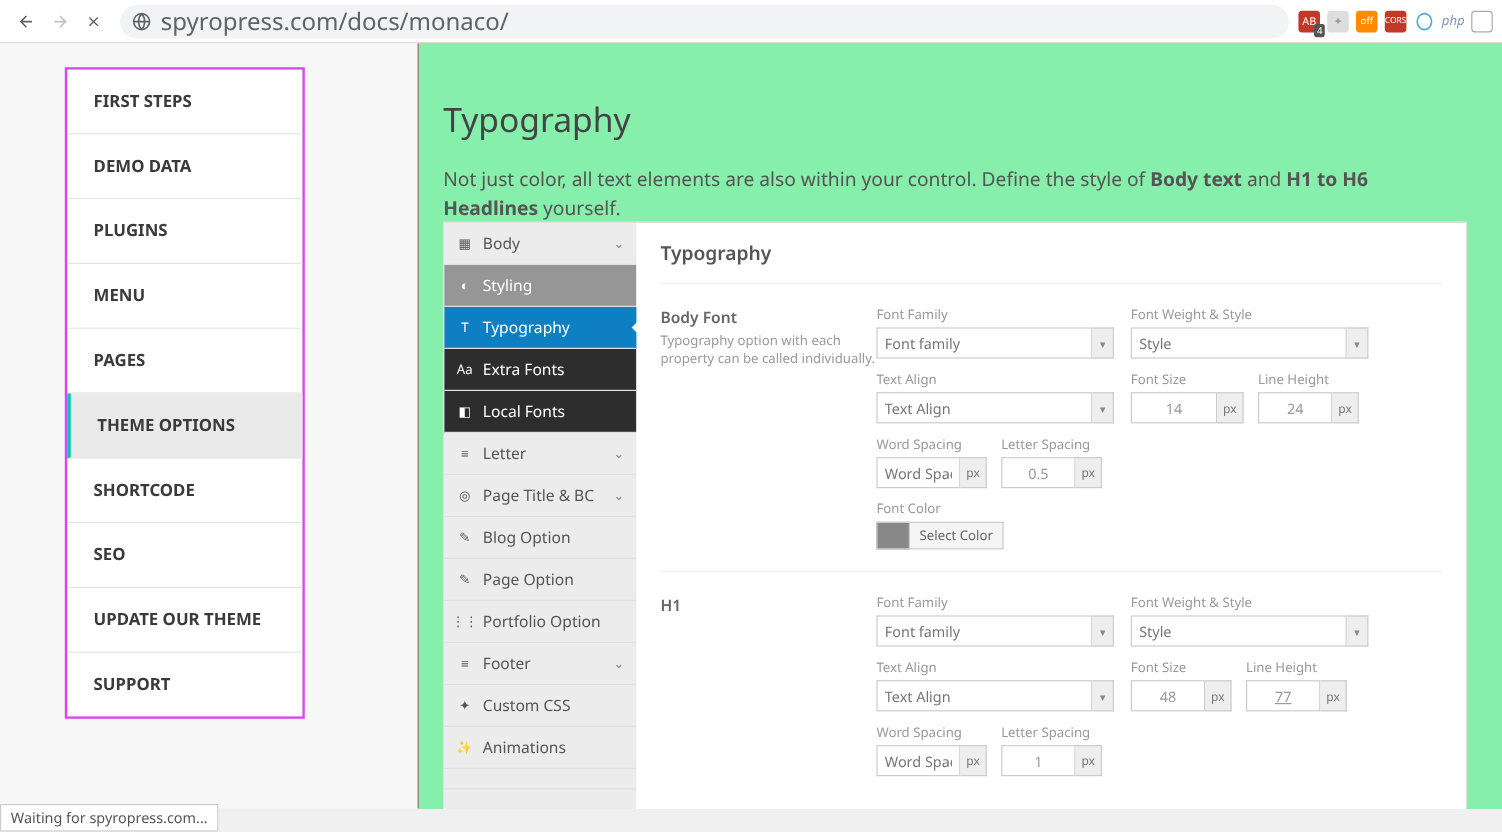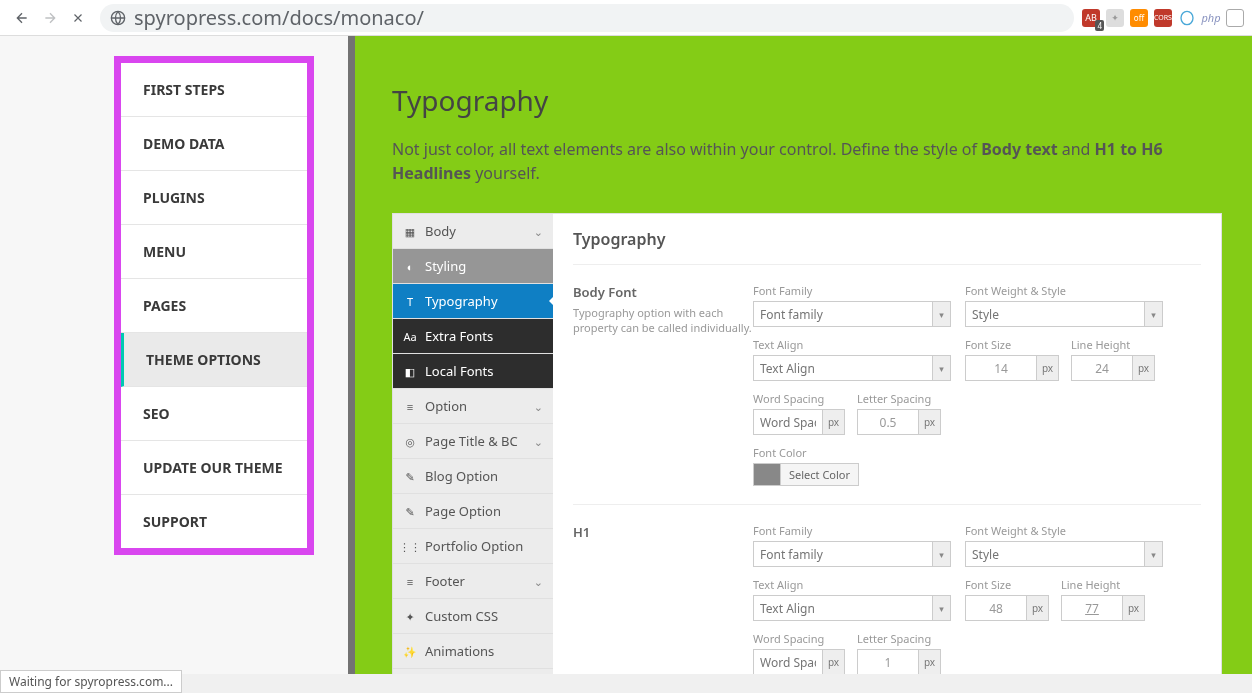--- a/index.html
+++ b/index.html
@@ -5,27 +5,27 @@
 *{margin:0;padding:0;box-sizing:border-box;font-family:-apple-system,system-ui,"Segoe UI",sans-serif}
 body{width:1252px;background:#f0f0f0;color:#333}
 .browser-bar{height:36px;background:#fff;display:flex;align-items:center;padding:0 8px;border-bottom:1px solid #ddd}
 .nav-btn{width:28px;height:28px;display:flex;align-items:center;justify-content:center;color:#5f6368;border-radius:50%;cursor:pointer}
 .addr{flex:1;height:28px;background:#f1f3f4;border-radius:14px;display:flex;align-items:center;padding:0 10px;margin:0 8px;color:#5f6368;font-size:20px}
 .addr .globe{margin-right:8px}
 .ext-icons{display:flex;gap:6px;align-items:center}
 .ext-ico{width:18px;height:18px;border-radius:3px;display:flex;align-items:center;justify-content:center;font-size:9px;color:#fff;font-weight:normal}
 .page{display:flex;height:638px;overflow:hidden}
 .left-col{width:348px;background:#f7f7f7;padding:20px 30px;overflow:auto}
-.side-menu{width:200px;background:#fff;border:7px solid #d946ef;margin-left:84px}
+.side-menu{width:200px;background:#fff;border:2px solid #d946ef;margin-left:24px}
 .side-item{padding:17px 22px;font-size:14px;font-weight:700;color:#3a3a3a;border-bottom:1px solid #e5e5e5;cursor:pointer}
 .side-item:last-child{border-bottom:none}
 .side-item.active{background:#eaeaea;border-left:3px solid #00c9b2;}
-.content{flex:1;background:#84cc16;padding:20px 0 0 37px;overflow:auto;border-left:7px solid #737373}
+.content{flex:1;background:#86efac;padding:20px 0 0 20px;overflow:auto;border-left:1px solid #737373}
 .content h2{font-size:28px;font-weight:400;color:#444;margin:25px 0 18px 0}
-.intro{font-size:16px;color:#555;line-height:1.5;margin-bottom:28px;max-width:820px}
+.intro{font-size:16px;color:#555;line-height:1.5;max-width:820px}
 .intro b{font-weight:700}
 .panel{border:1px solid #e0e0e0;margin-right:30px;display:flex;background:#fafafa}
 .tree{width:160px;background:#ececec;font-size:13px}
 .tree-item{padding:8px 10px;display:flex;align-items:center;gap:8px;cursor:pointer;color:#555;border-bottom:1px solid #e0e0e0}
 .tree-item.light{background:#ececec}
 .tree-item.grey{background:#969696;color:#fff}
 .tree-item.dark{background:#2d2d2d;color:#fff}
 .tree-item.blue{background:#0f7fc4;color:#fff;position:relative}
 .tree-item.blue::after{content:"";position:absolute;right:-1px;top:50%;transform:translateY(-50%);border:5px solid transparent;border-right-color:#fff}
 .tree-ico{width:14px;height:14px;display:inline-flex;align-items:center;justify-content:center;font-size:11px}
@@ -95,20 +95,21 @@
 
 <div class="page">
   <div class="left-col">
     <div class="side-menu" id="side-menu">
         <div class="side-item">FIRST STEPS</div>
         <div class="side-item">DEMO DATA</div>
         <div class="side-item">PLUGINS</div>
         <div class="side-item">MENU</div>
         <div class="side-item">PAGES</div>
         <div class="side-item active">THEME OPTIONS</div>
+        <div class="side-item">SHORTCODE</div>
         <div class="side-item">SEO</div>
         <div class="side-item">UPDATE OUR THEME</div>
         <div class="side-item">SUPPORT</div>
       </div>
   </div>
 
   <div class="content">
     <h2>Typography</h2>
     <p class="intro">
       <span>Not just color, all text elements are also within your control. Define the style of </span><b>Body text</b><span> and </span><b>H1 to H6 Headlines</b><span> yourself.</span>
@@ -132,21 +133,21 @@
           <div class="tree-item dark">
             <span class="tree-ico">Aa</span>
             <span>Extra Fonts</span>
           </div>
           <div class="tree-item dark">
             <span class="tree-ico">◧</span>
             <span>Local Fonts</span>
           </div>
           <div class="tree-item light">
             <span class="tree-ico">≡</span>
-            <span>Option</span>
+            <span>Letter</span>
             <span class="chev">⌄</span>
           </div>
           <div class="tree-item light">
             <span class="tree-ico">◎</span>
             <span>Page Title &amp; BC</span>
             <span class="chev">⌄</span>
           </div>
           <div class="tree-item light">
             <span class="tree-ico">✎</span>
             <span>Blog Option</span>

